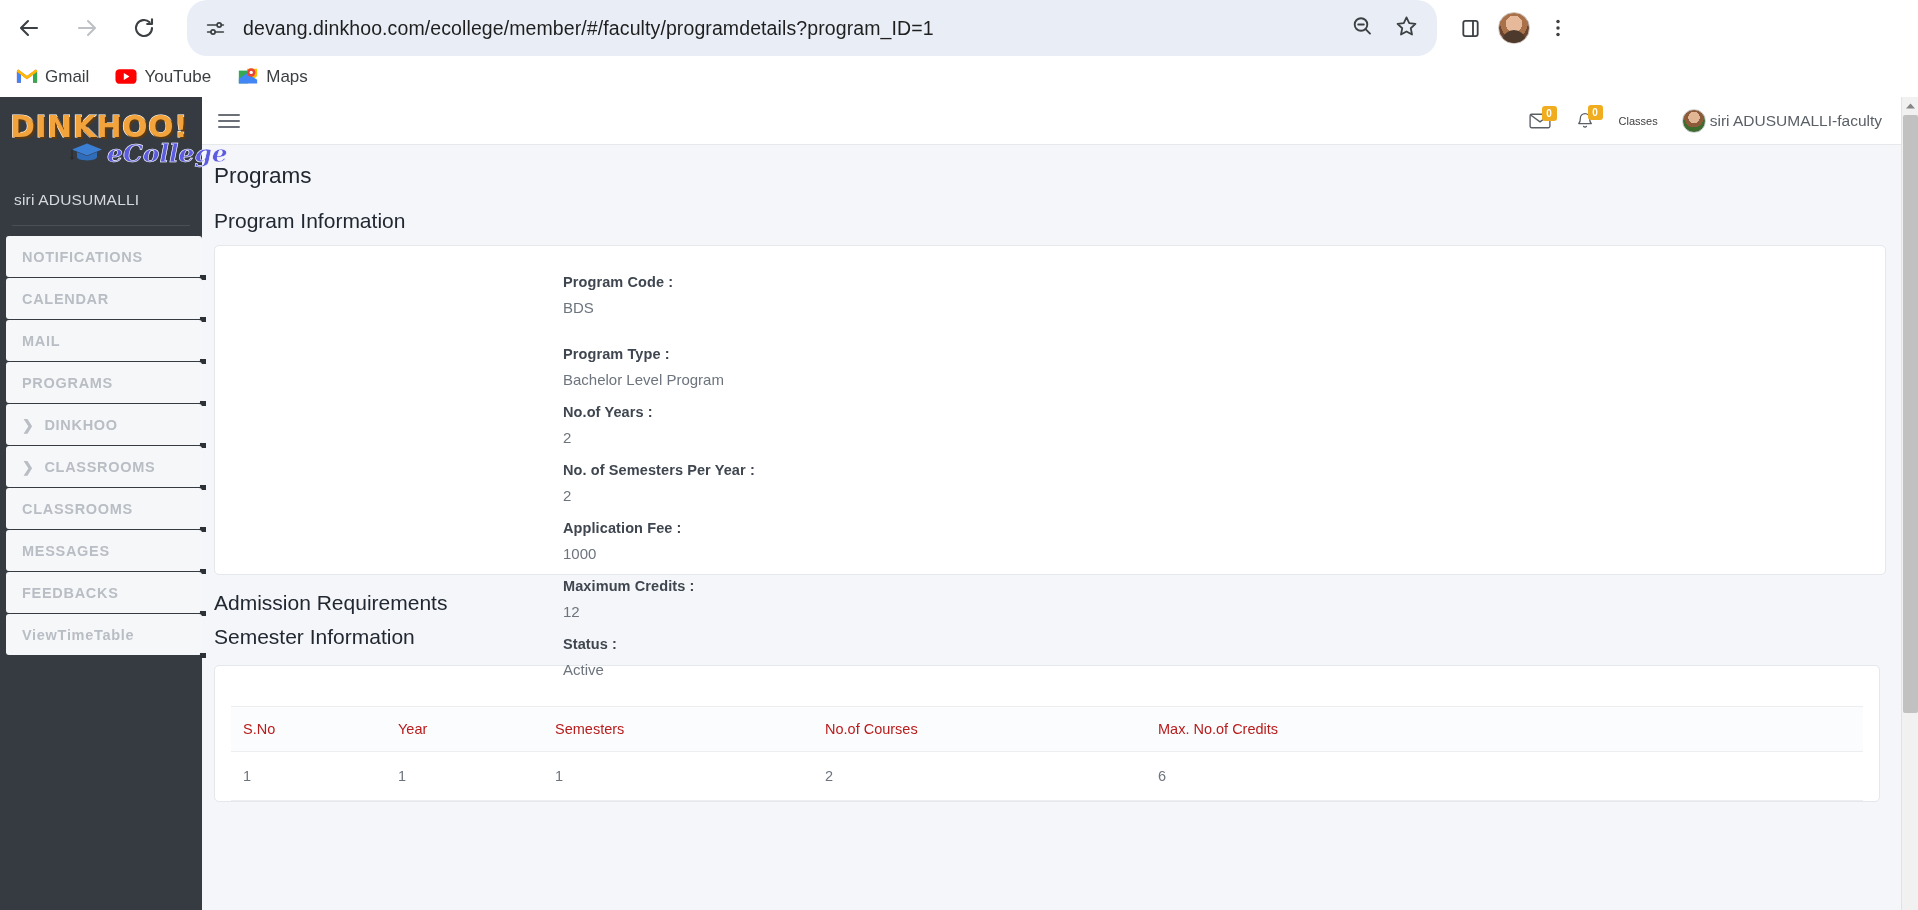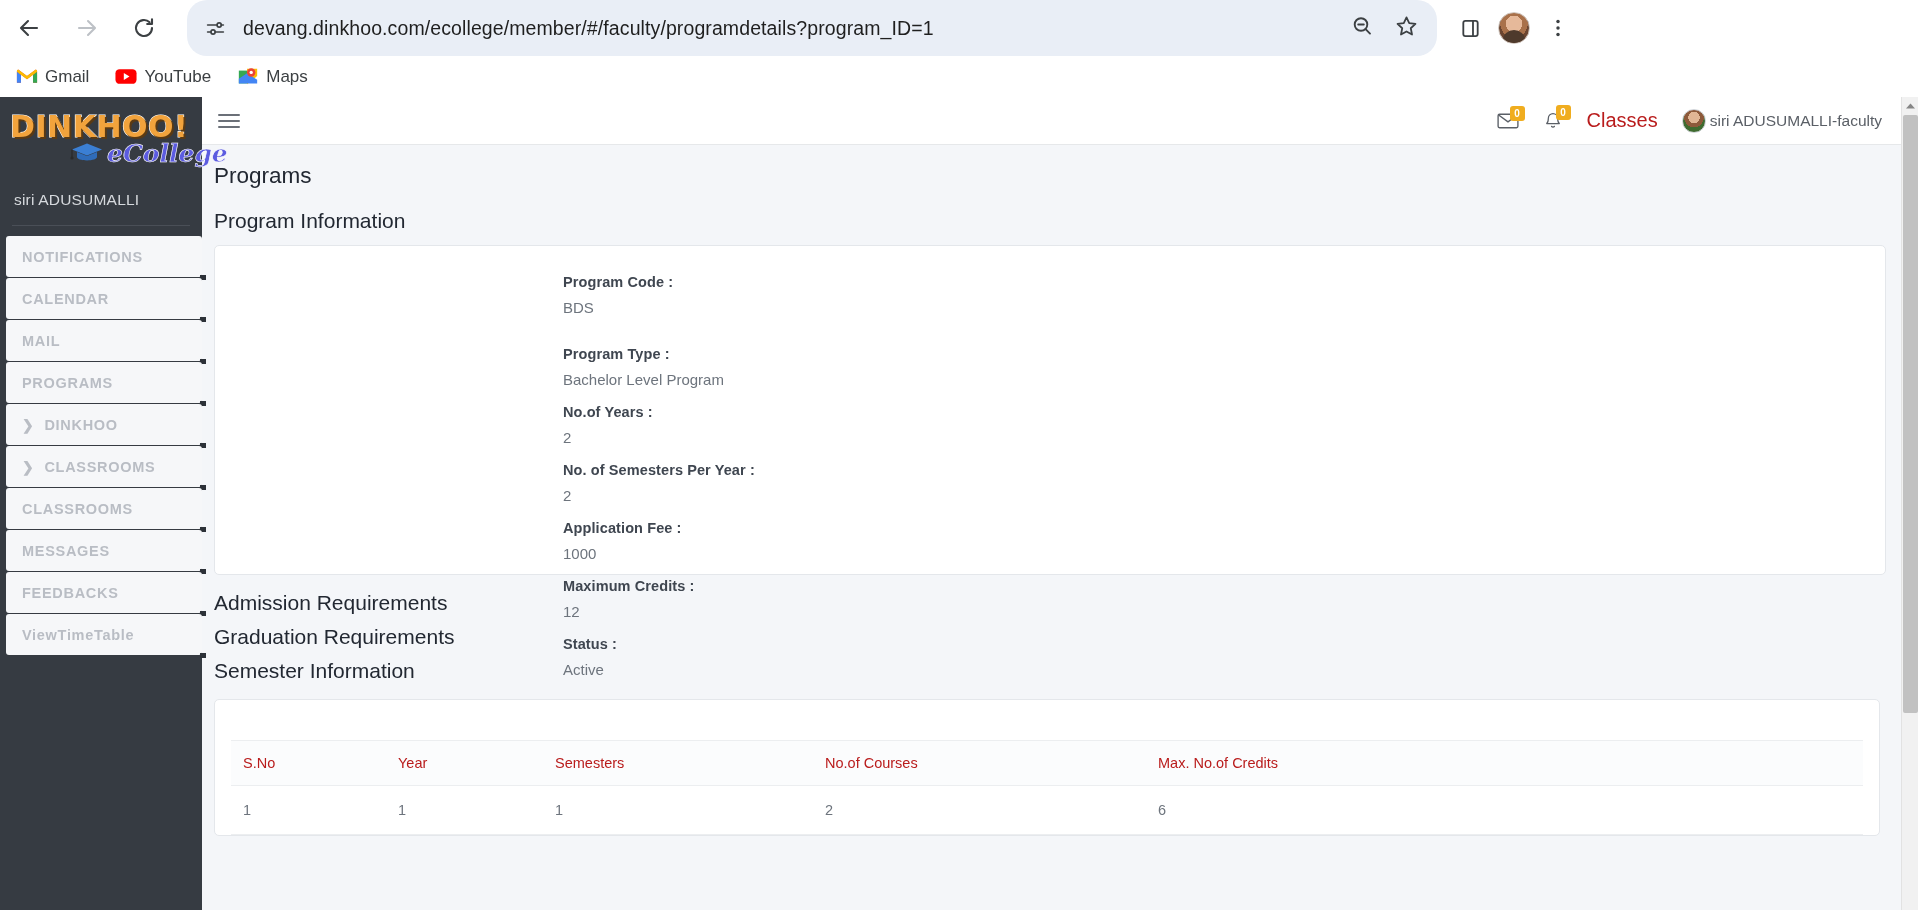--- a/index.html
+++ b/index.html
@@ -199,21 +199,21 @@
   .hdr-badge {
     position: absolute; left: 13px; top: -6px;
     min-width: 15px; height: 15px;
     background: #f0ad1f;
     color: #ffffff;
     border-radius: 3px;
     font-size: 10px; font-weight: bold;
     display: flex; align-items: center; justify-content: center;
     padding: 0 3px;
   }
-  #classes-link { font-size: 20px; color: #b91c1c; }
+  #classes-link { font-size: 11px; color: #404040; }
   #user-menu { display: flex; align-items: center; gap: 2px; }
   #header-avatar {
     width: 24px; height: 24px; border-radius: 50%;
     background: radial-gradient(circle at 50% 34%, #e0b694 0 32%, #8d5a3a 32% 54%, #3f6b2f 54% 100%);
     border: 1px solid #cfd3d8;
     position: relative; overflow: hidden; flex: 0 0 auto;
   }
   #header-username { font-size: 15.5px; color: #5a5f66; margin-left: 2px; }
 
   
@@ -554,21 +554,20 @@
           <div class="field-group">
             <div class="field-label">Status :</div>
             <div class="field-value">Active</div>
           </div>
 
         </div>
       </div>
 
       <div id="requirements-block">
         <div class="section-heading" id="admission-heading">Admission Requirements</div>
-        <div class="section-heading" id="graduation-heading">Graduation Requirements</div>
         <div class="section-heading" id="semester-heading">Semester Information</div>
       </div>
 
       <div id="semester-card">
         <div id="semester-toolbar"></div>
         <table id="semester-table">
           <thead>
             <tr>
               <th class="col-sno">S.No</th>
               <th class="col-year">Year</th>

